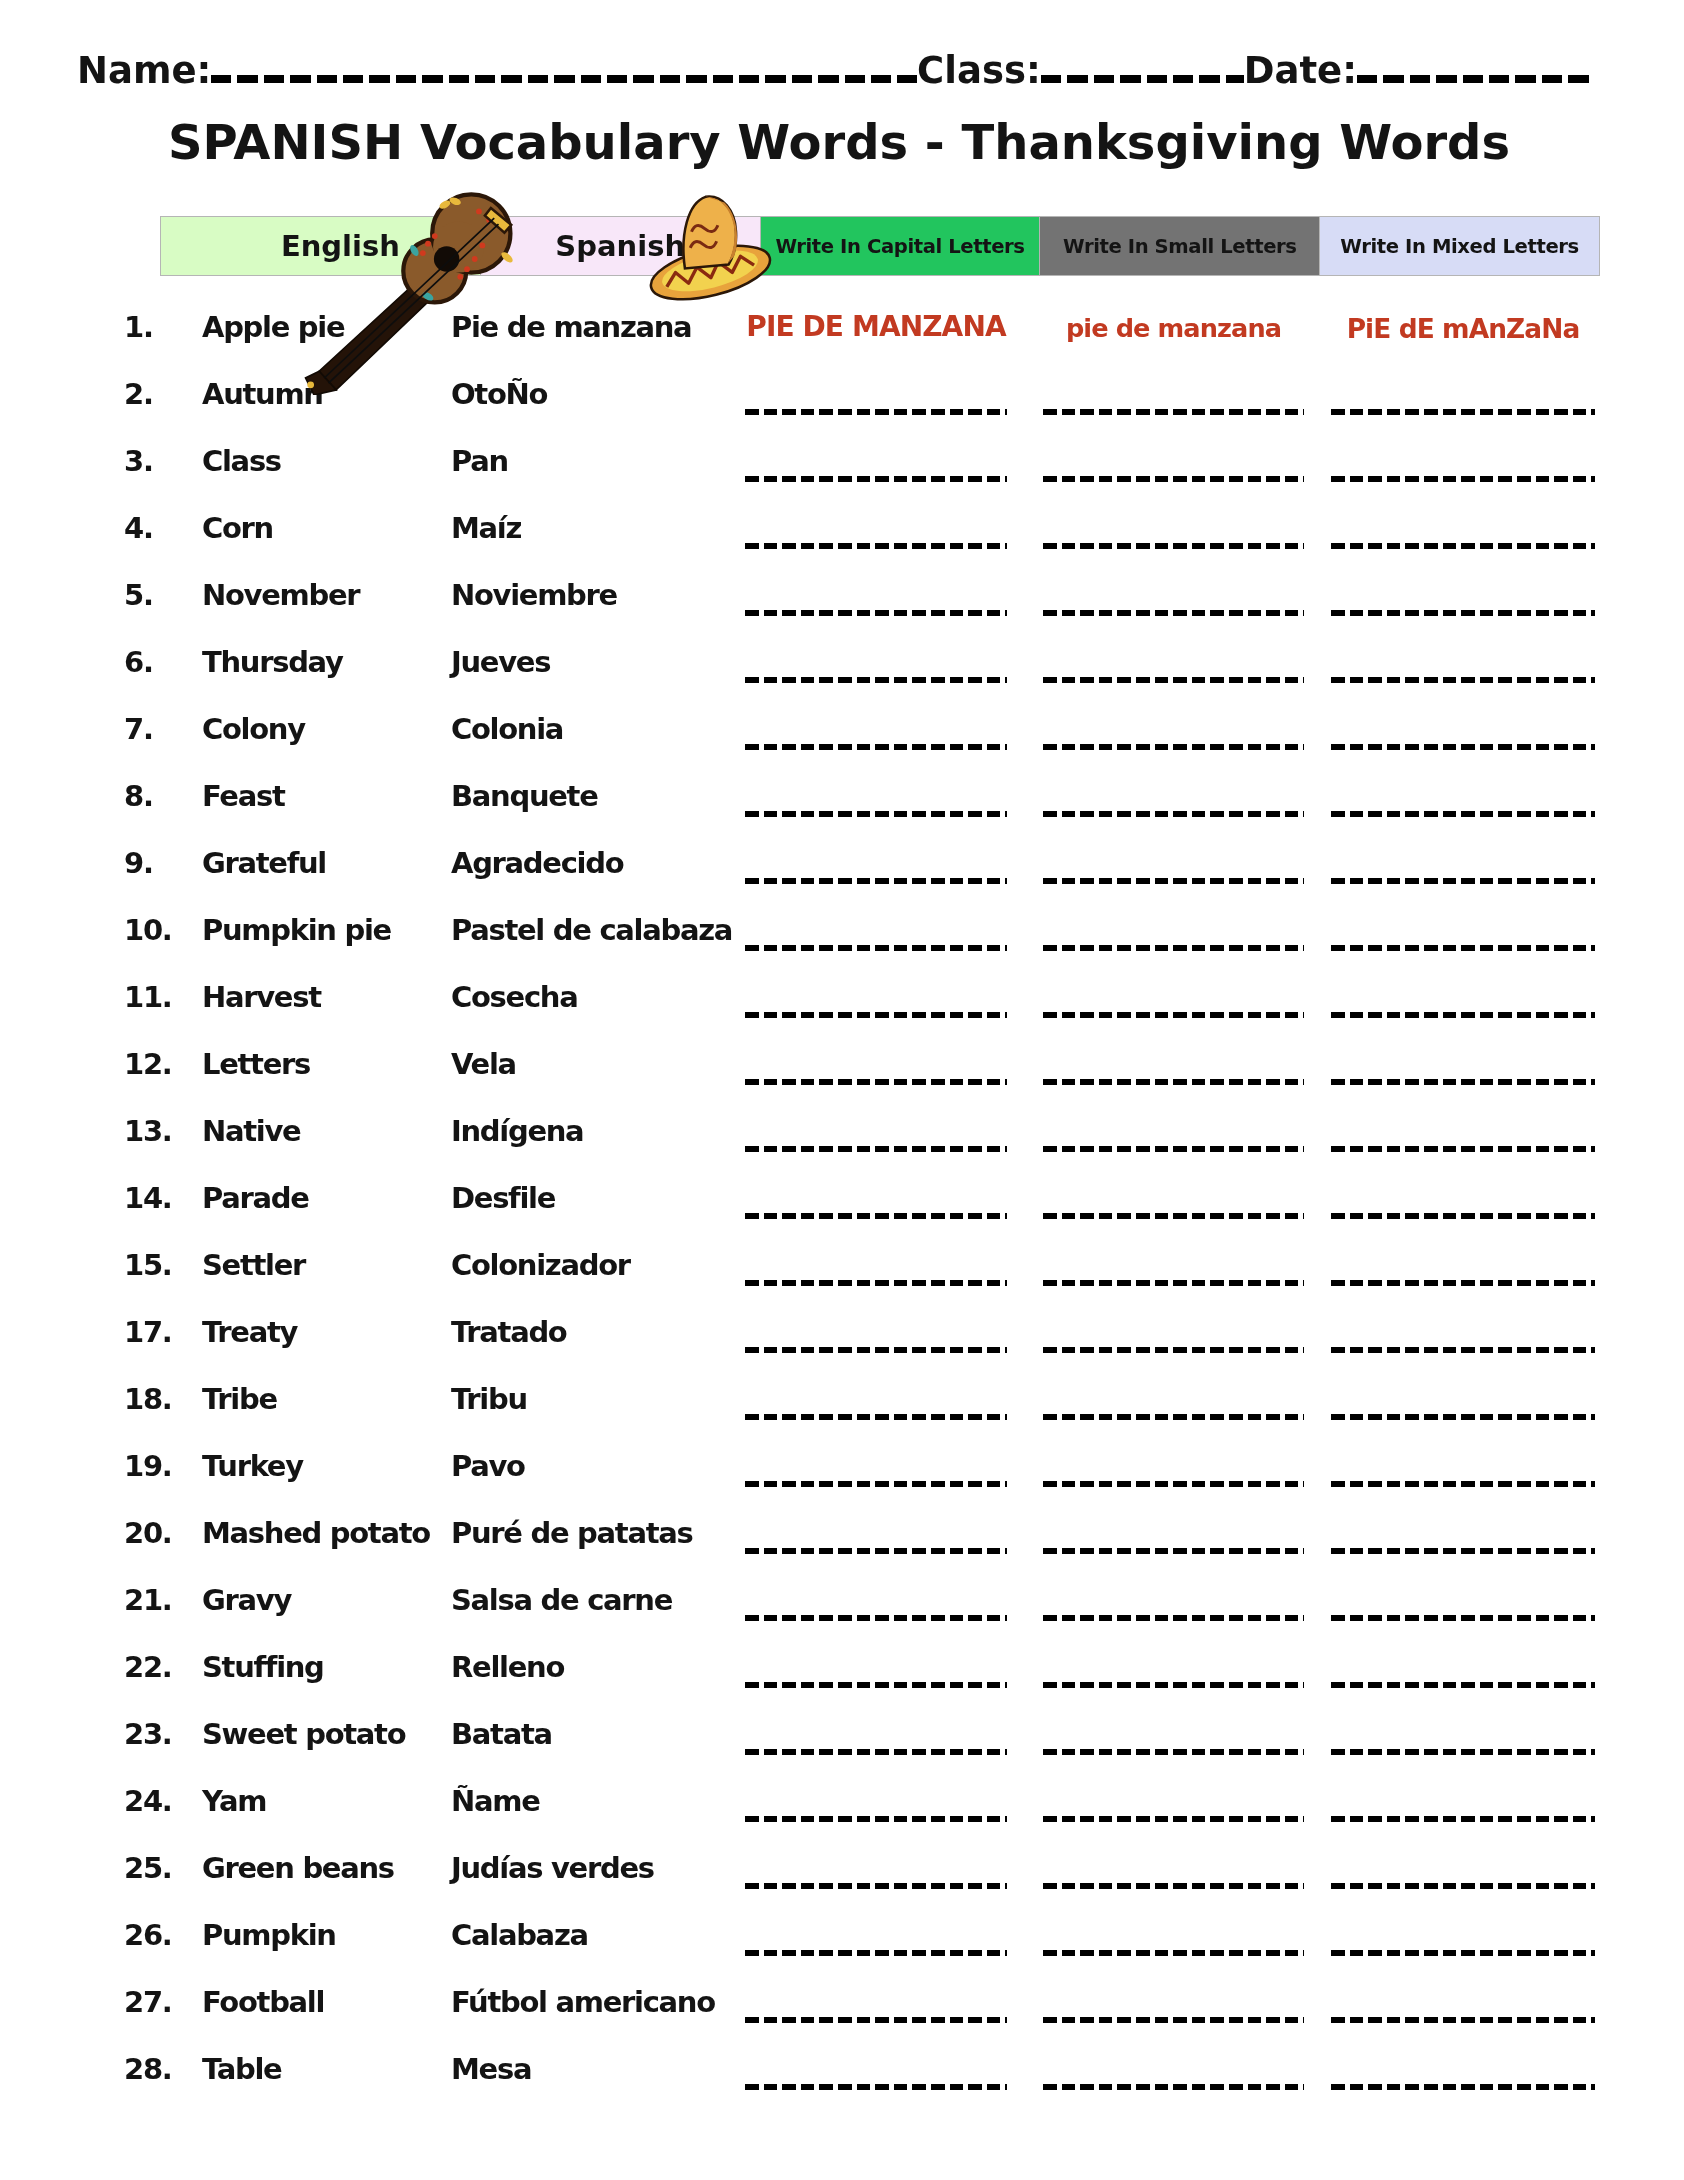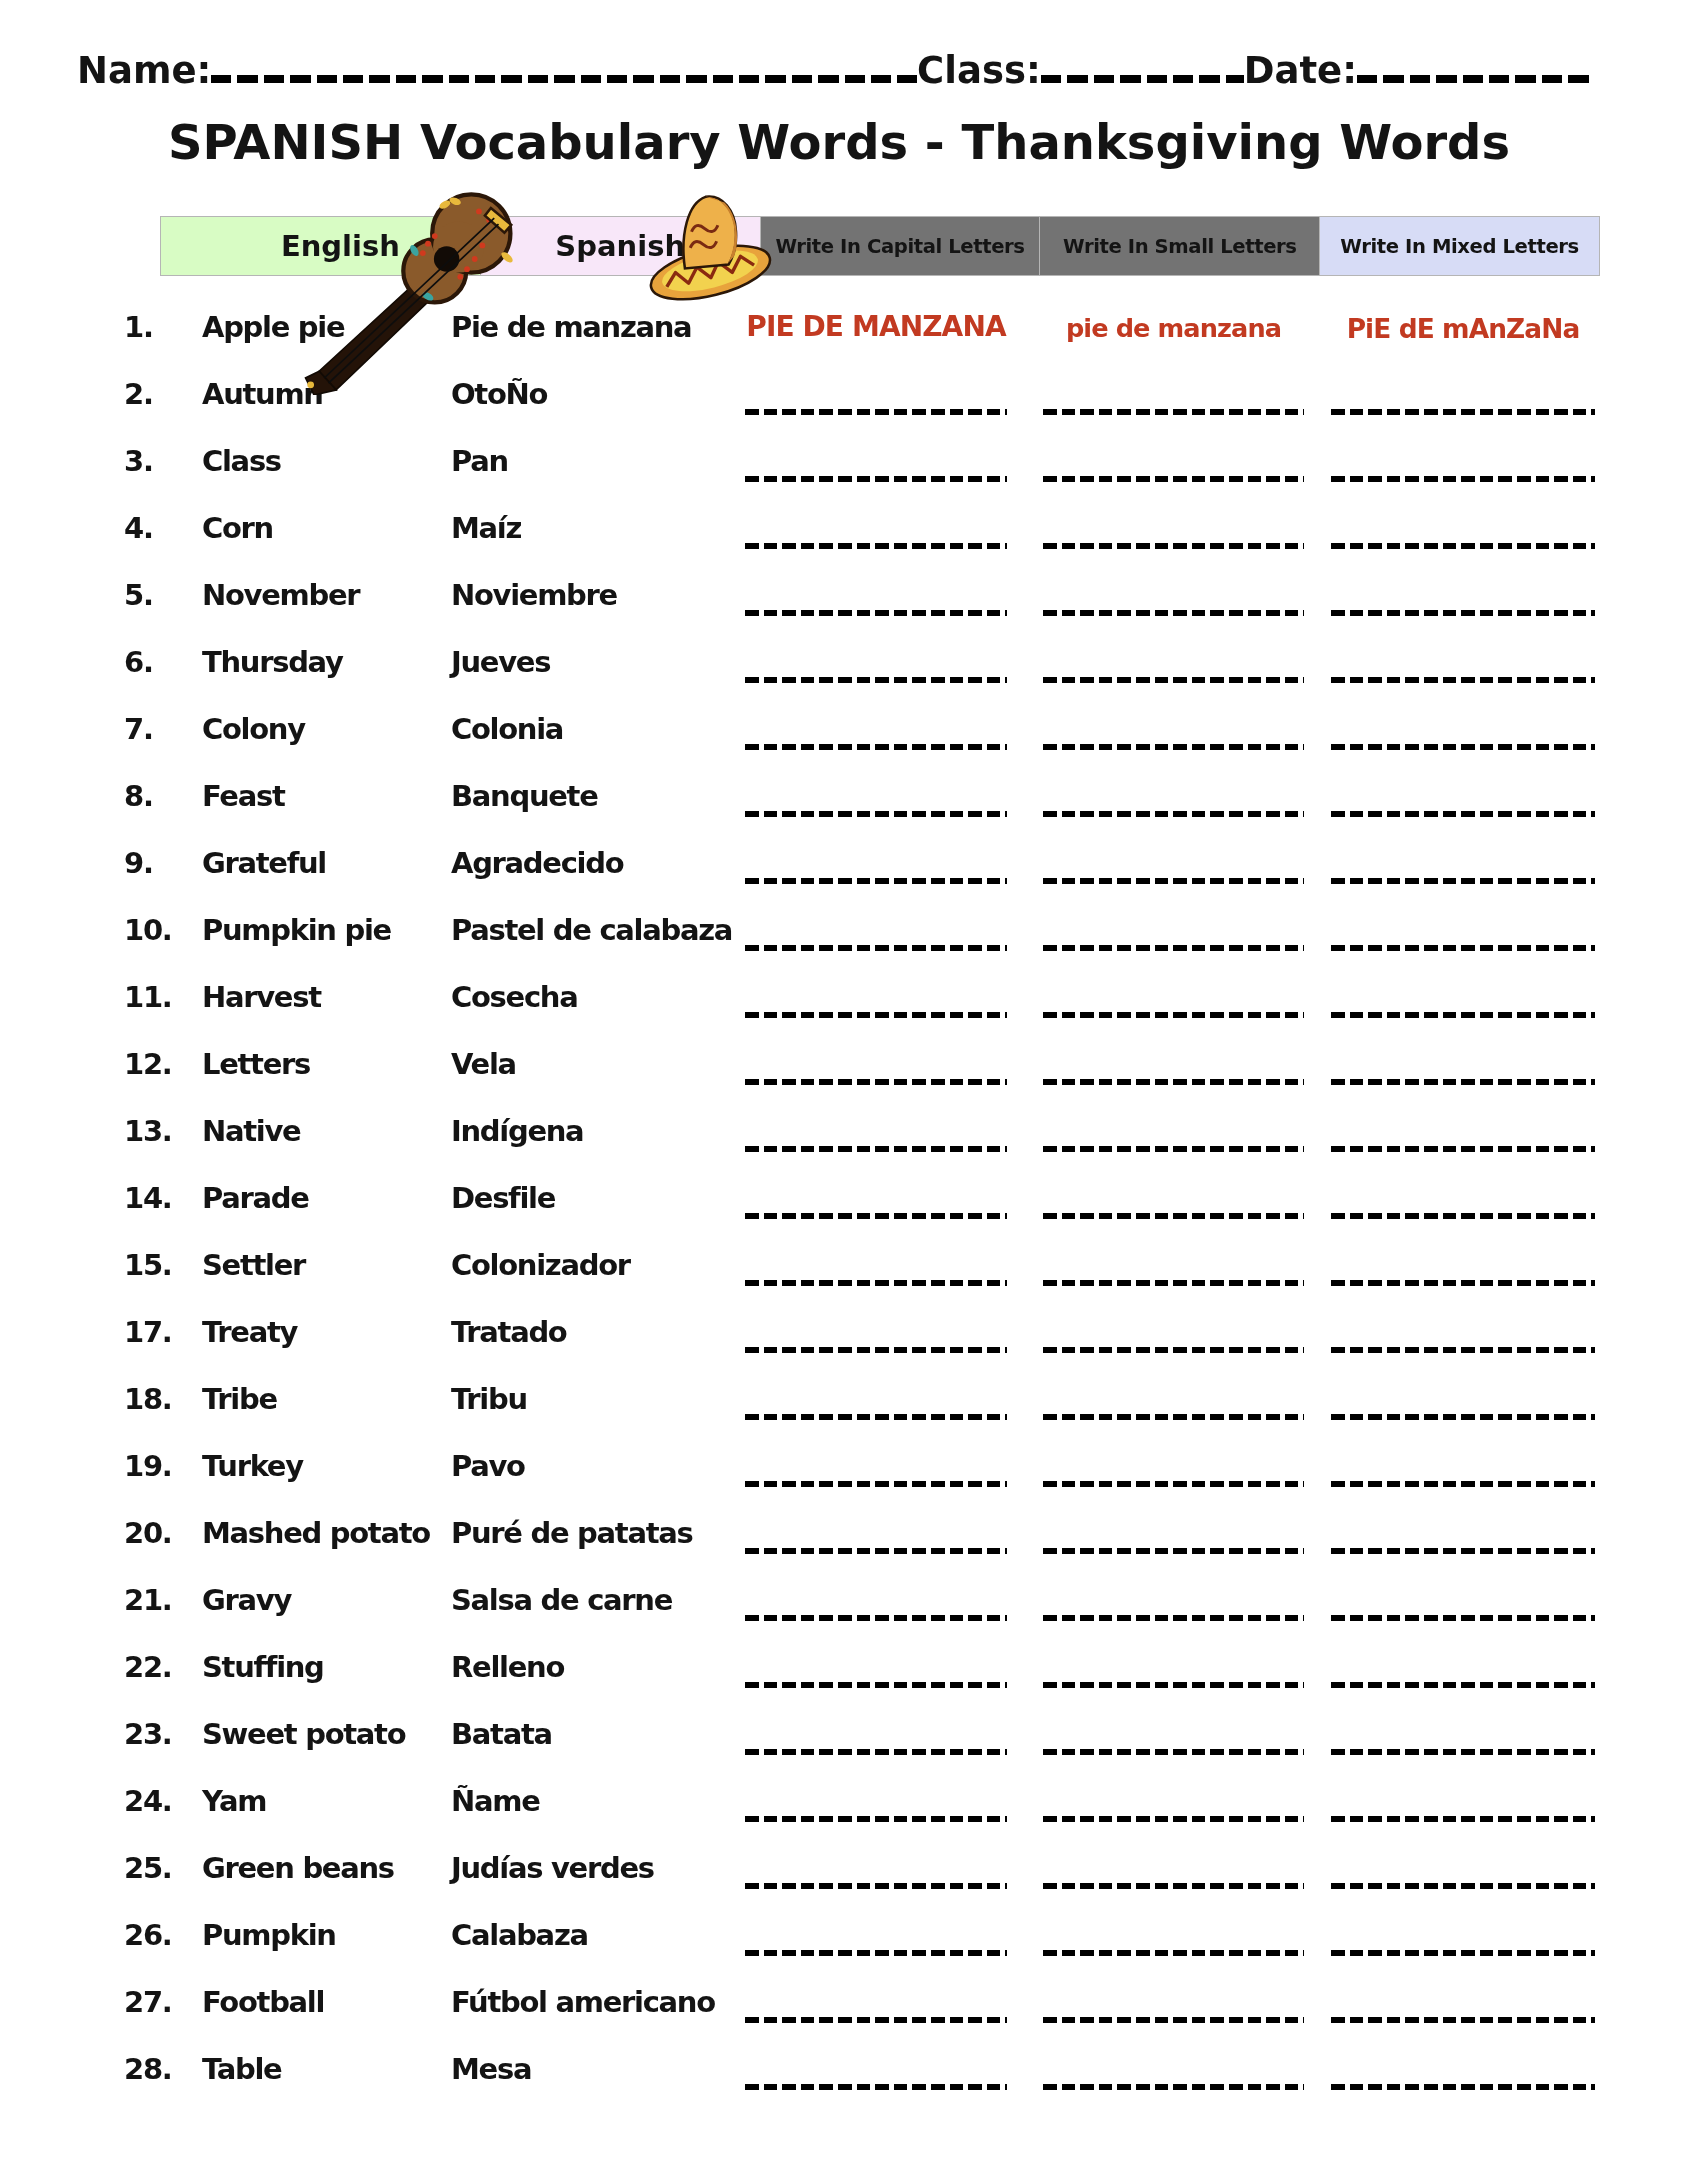--- a/index.html
+++ b/index.html
@@ -72,21 +72,21 @@
     <span class="hblank classw"></span>
     <span>Date:</span>
     <span class="hblank datew"></span>
   </div>
 
   <div class="title">SPANISH Vocabulary Words - Thanksgiving Words</div>
 
   <div class="band">
     <div class="bandcell big" style="background: rgb(216, 252, 196);">English</div>
     <div class="bandcell big" style="background: rgb(248, 231, 249);">Spanish</div>
-    <div class="bandcell smalltext" style="background: #737373; text-align: center;">Write In Capital Letters</div>
+    <div class="bandcell smalltext" style="background: #22c55e; text-align: center;">Write In Capital Letters</div>
     <div class="bandcell smalltext" style="background: #737373;">Write In Small Letters</div>
     <div class="bandcell smalltext" style="background: rgb(215, 220, 246);">Write In Mixed Letters</div>
   </div>
 
   <svg class="clip guitar" viewBox="0 0 266 240" xmlns="http://www.w3.org/2000/svg">
 
     <polygon points="170,76 188,94 42,234 22,212" fill="#241308" stroke="#120a04" stroke-width="2"></polygon>
 
     <polygon points="42,234 22,212 6,220 16,240" fill="#241308" stroke="#120a04" stroke-width="2"></polygon>
     <circle cx="12" cy="228" r="4" fill="#e8b93c"></circle>

